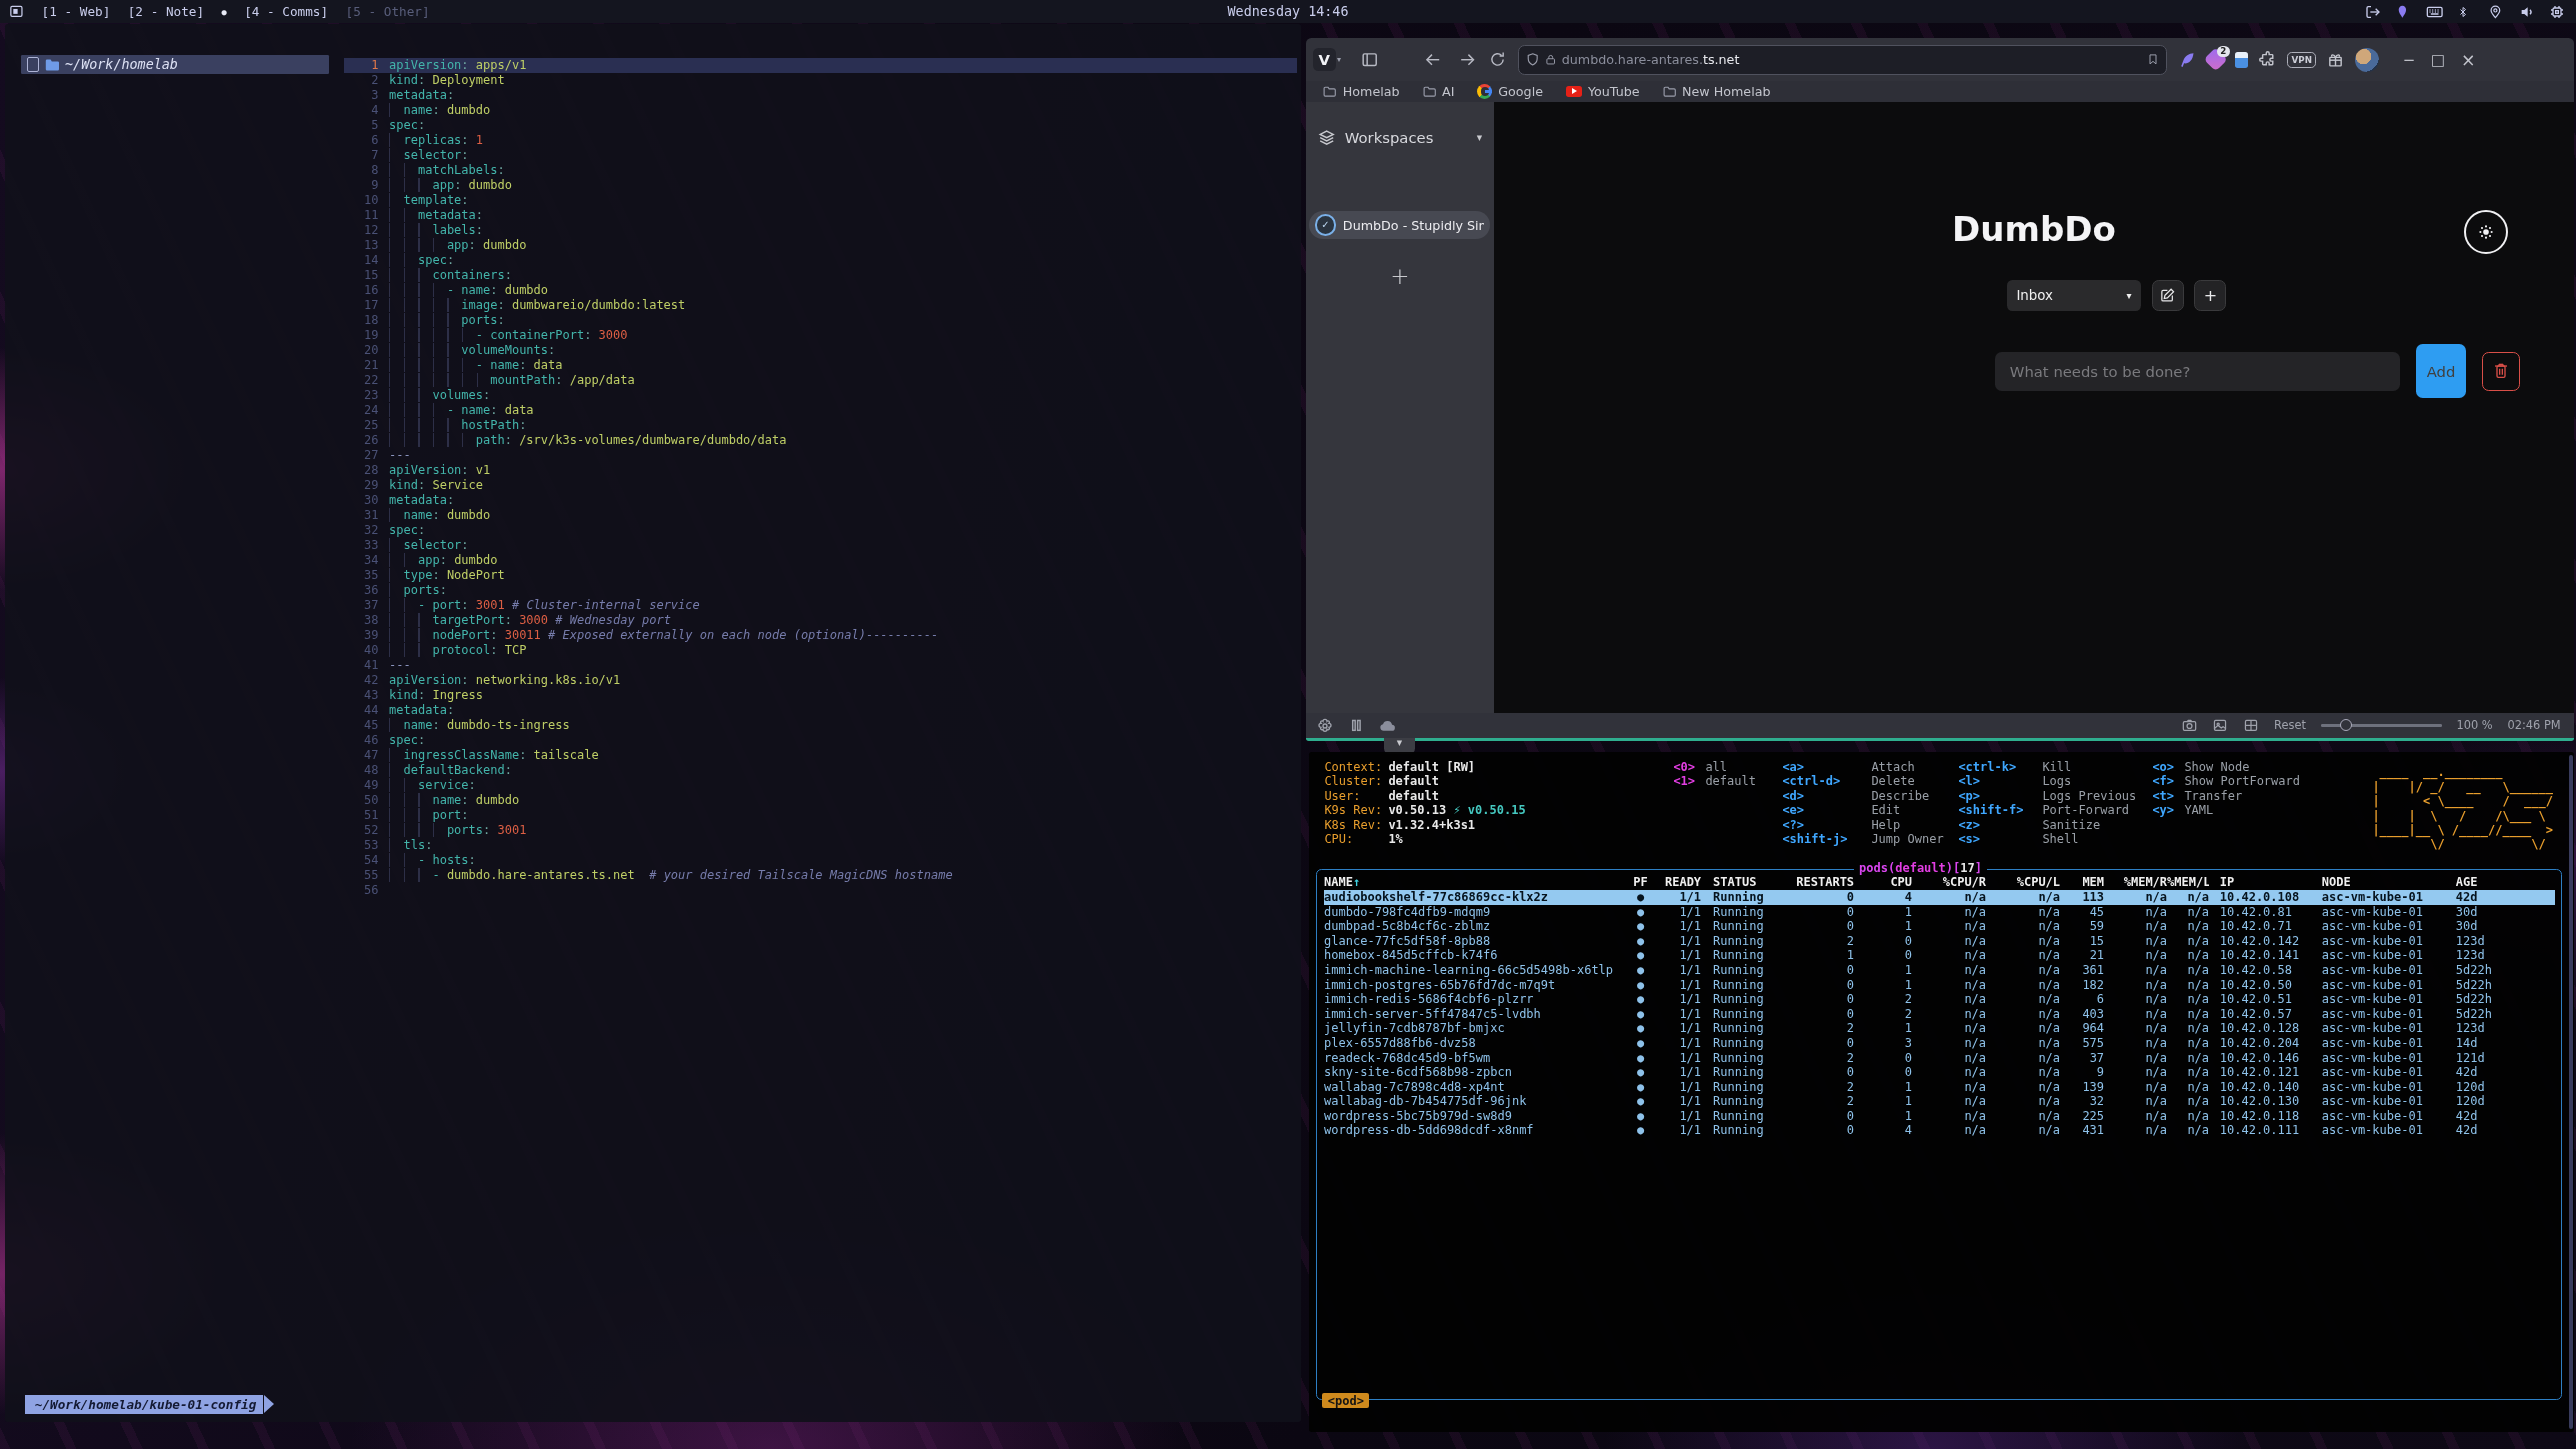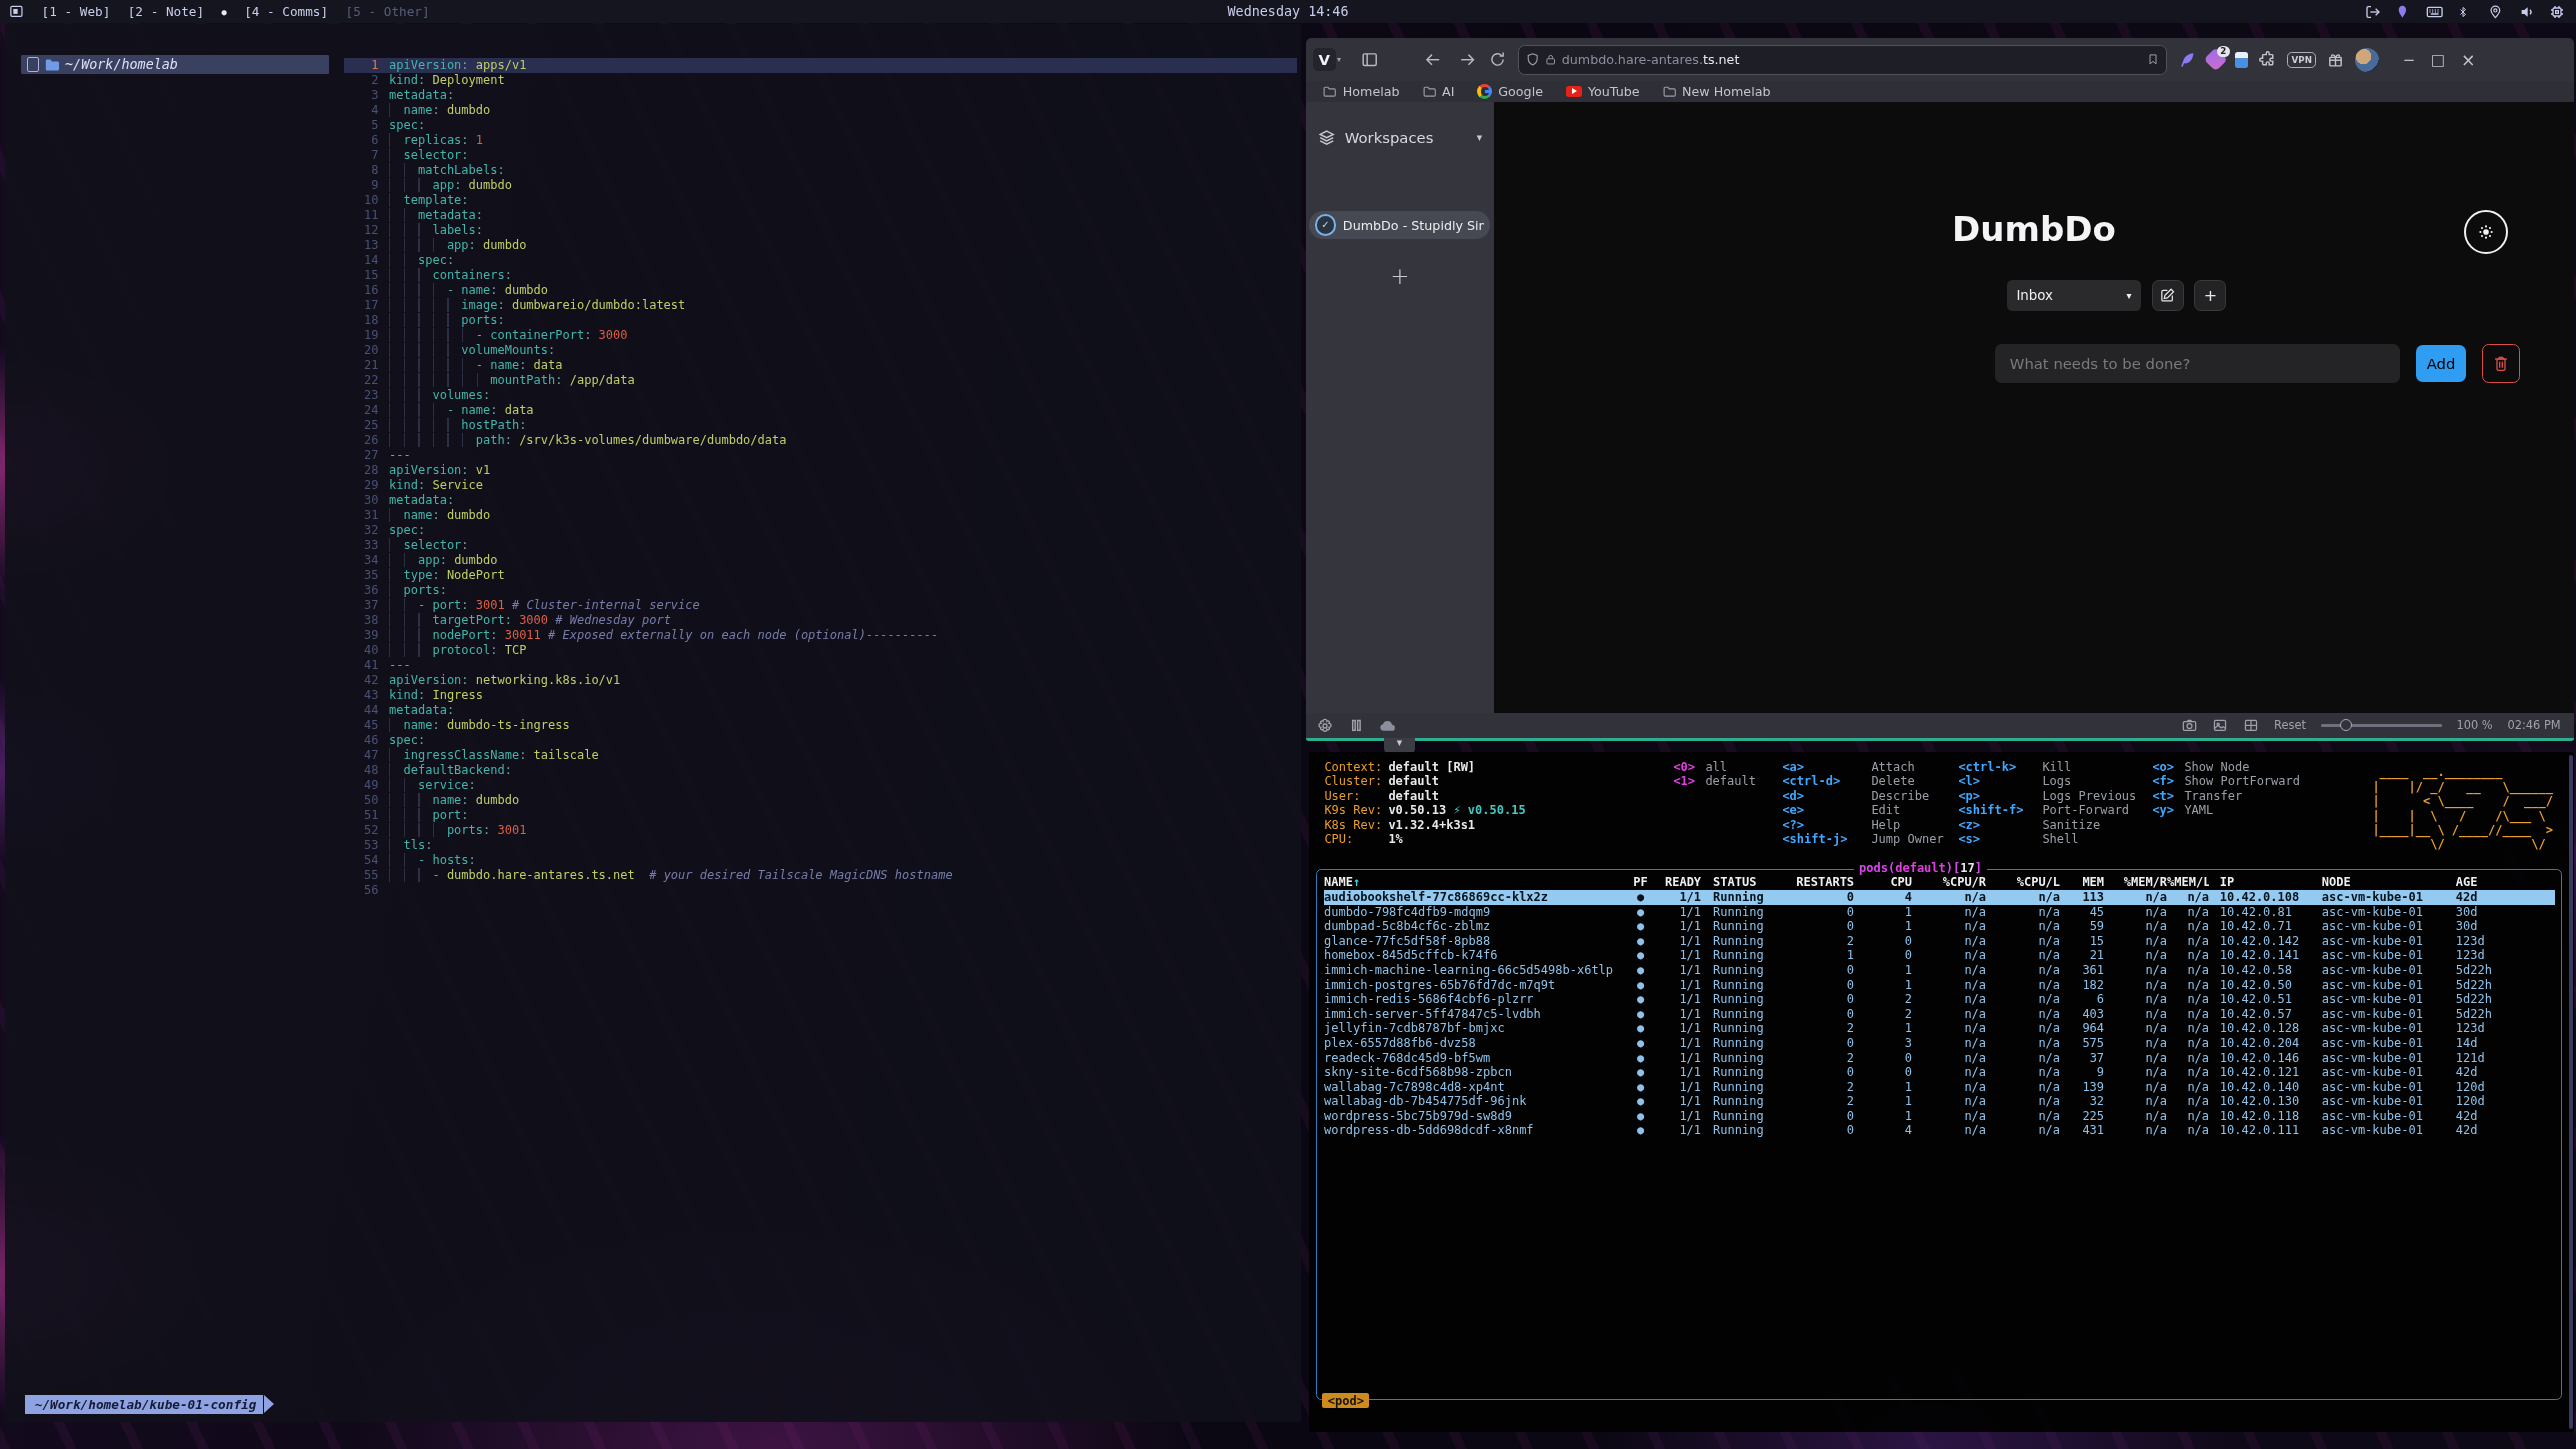--- a/index.html
+++ b/index.html
@@ -101,21 +101,21 @@
     display:flex;align-items:center;justify-content:center;color:#f0f0f2;}
   #list-row{position:absolute;left:469px;top:178px;display:flex;gap:10.7px;align-items:center;}
   #list-select{width:134px;height:31px;background:#2a2a2c;border-radius:5.4px;display:flex;align-items:center;
     padding:0 9.4px;box-sizing:border-box;color:#f0f0f0;font-size:13.4px;margin-left:44px;}
   #list-select .sel-label{flex:1}
   .sqbtn{width:32px;height:31px;background:#232325;border:0.7px solid #3a3a3c;border-radius:6.7px;
     display:flex;align-items:center;justify-content:center;color:#e8e8ea;font-size:16px;box-sizing:border-box;}
   #todo-row{position:absolute;left:471px;top:242px;display:flex;gap:16px;align-items:center;margin-left:30px;}
   #todo-input{width:405px;height:39px;background:#242427;border-radius:6.7px;display:flex;align-items:center;
     padding-left:14.8px;box-sizing:border-box;color:#7a7a7e;font-size:14.8px;}
-  #add-btn{width:50px;height:37px;background:#2e9df2;border-radius:6.7px;color:#000000;font-size:14.8px;
+  #add-btn{width:50px;height:54px;background:#2e9df2;border-radius:6.7px;color:#404040;font-size:14.8px;
     display:flex;align-items:center;justify-content:center;}
   #trash-btn{width:38px;height:39px;border:1.3px solid #d94f48;border-radius:6.7px;box-sizing:border-box;
     display:flex;align-items:center;justify-content:center;color:#d94f48;}
   #b-status{position:absolute;left:0;right:0;bottom:0;height:25px;background:#31323a;display:flex;
     align-items:center;color:#9fa2ac;font-size:11.4px;}
   #b-status .left-icons{display:flex;gap:16px;margin-left:10.7px;}
   #b-status .right-group{position:absolute;right:13.4px;display:flex;align-items:center;gap:14.8px;}
   #zoom-slider{width:121px;height:2.7px;background:#6e717d;border-radius:1.3px;position:relative;}
   #zoom-handle{position:absolute;left:19px;top:-5.4px;width:12px;height:12px;border-radius:50%;
     background:#31323a;border:1.3px solid #aab;box-sizing:border-box;}

